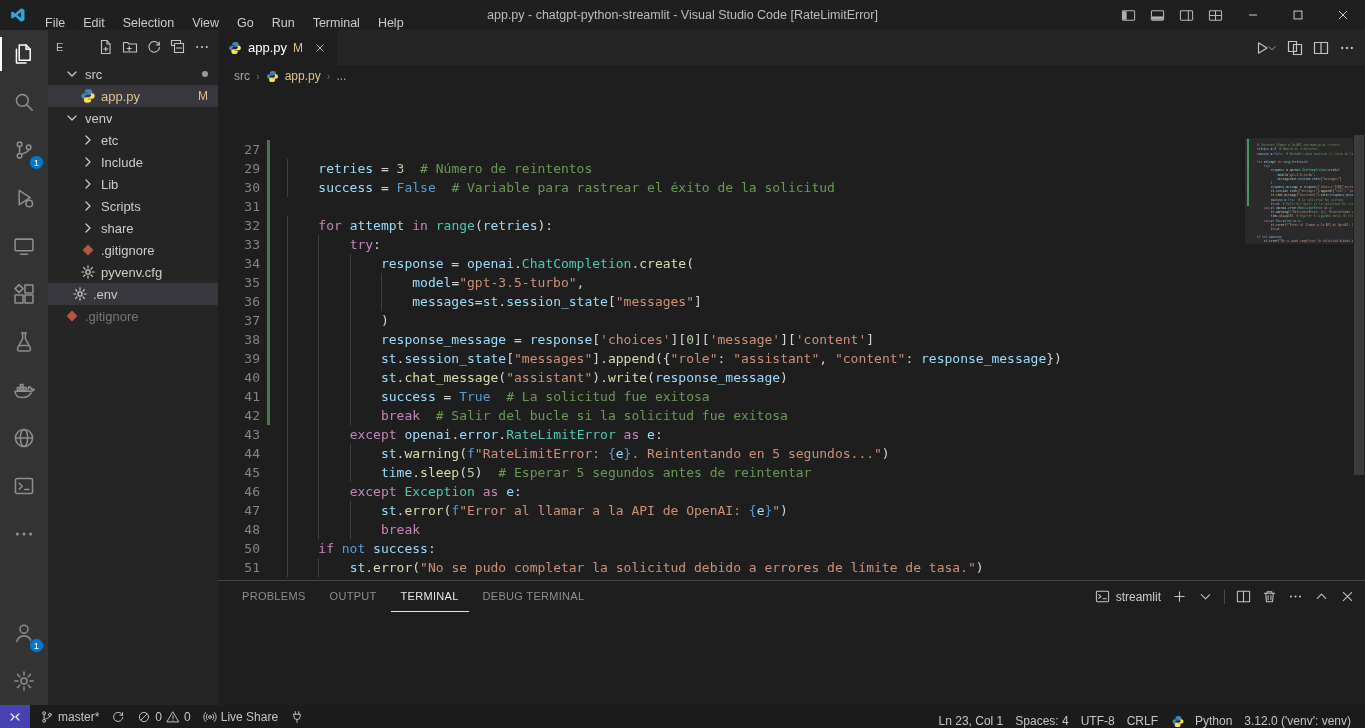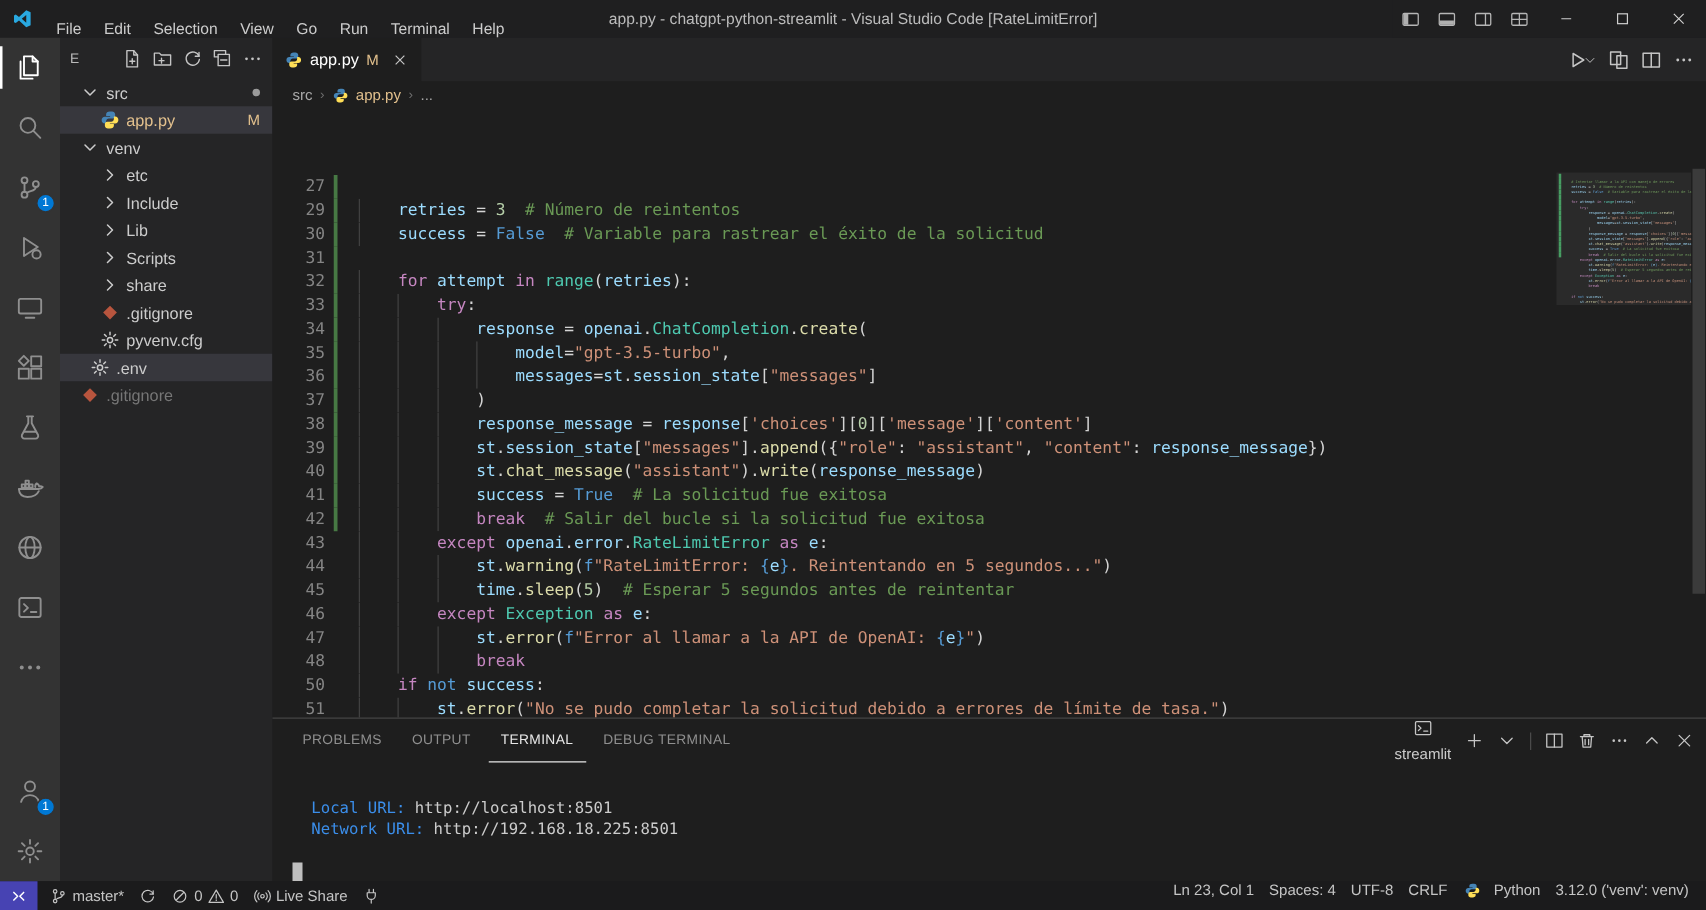--- a/index.html
+++ b/index.html
@@ -104,35 +104,35 @@
   .overview { flex:0 0 12px; position:relative; }
   .ov-slider { position:absolute; top:0; left:1px; right:1px; height:340px; background:rgba(121,121,121,0.32); }
 
   
   .panel { flex:0 0 125px; border-top:1px solid #444444; display:flex; flex-direction:column; }
   .panel-header { flex:0 0 31px; display:flex; align-items:stretch; padding:0 10px 0 14px; }
   .panel-tabs { display:flex; gap:4px; }
   .panel-tab { padding:0 10px; font-size:11px; letter-spacing:0.3px; color:#8f8f8f; display:flex; align-items:center; border-bottom:1px solid transparent; cursor:pointer; }
   .panel-tab.active { color:#e7e7e7; border-bottom-color:#e7e7e7; }
   .panel-actions { margin-left:auto; display:flex; align-items:center; gap:11px; }
-  .panel-actions span { display:flex; align-items:center; cursor:pointer;flex-direction:column; }
+  .panel-actions span { display:flex; align-items:center; cursor:pointer; }
   .panel-actions svg { width:15px; height:15px; stroke:#c5c5c5; fill:none; stroke-width:1.1; stroke-linecap:round; stroke-linejoin:round; }
   .term-profile { display:flex; align-items:center; gap:6px; font-size:12px; color:#cccccc; }
   .pa-sep { width:1px; height:14px; background:#4a4a4a; }
   .terminal { flex:1; padding:10px 0 0 16px; font-family:"DejaVu Sans Mono",monospace; font-size:12.5px; overflow:hidden; }
   .term-line { height:17px; line-height:17px; white-space:pre; }
   .term-cursor { display:inline-block; width:8px; height:15px; background:#bfbfbf; vertical-align:middle; }
 
   
   .statusbar { flex:0 0 23px; background:#1b1b1c; display:flex; align-items:stretch; font-size:12px; color:#c5c5c5; }
   .sb-remote { width:30px; background:#4743b3; display:flex; align-items:center; justify-content:center; margin-right:4px; cursor:pointer; }
   .sb-remote svg { width:14px; height:14px; stroke:#ffffff; stroke-width:1.4; fill:none; stroke-linecap:round; stroke-linejoin:round; }
   .sbar-item { display:flex; align-items:center; gap:4px; padding:0 6px; cursor:pointer; white-space:nowrap; }
   .sbar-item svg { width:14px; height:14px; stroke:#c5c5c5; fill:none; stroke-width:1.1; stroke-linecap:round; stroke-linejoin:round; }
-  .sb-right { margin-left:auto; display:flex; align-items:flex-start; padding-right:8px; }
+  .sb-right { margin-left:auto; display:flex; align-items:flex-end; padding-right:8px; }
 </style>
 </head>
 <body>
 
 <div id="app">
 
   <div class="titlebar">
     <div class="vscode-logo">
       <svg viewBox="0 0 16 16">
           <path fill="#29a8e0" stroke="none" d="M11 1.2l3.5 1.6v10.4L11 14.8 5.2 9.4 2.6 11.4l-1.4-.7V5.3l1.4-.7 2.6 2L11 1.2zM11 4.9 7.4 8 11 11.1V4.9z"></path>
@@ -581,27 +581,20 @@
                   <path d="M3.5 10l4.5-4.5L12.5 10"></path>
                 </svg>
               </span>
             <span>
                 <svg viewBox="0 0 16 16">
                   <path d="M3.5 3.5l9 9M12.5 3.5l-9 9"></path>
                 </svg>
               </span>
           </div>
         </div>
-        <div class="terminal">
-            <div class="term-line"></div>
-            <div class="term-line"><span class="tk-tb">  Local URL: </span><span class="tk-tw">http://localhost:8501</span></div>
-            <div class="term-line"><span class="tk-tb">  Network URL: </span><span class="tk-tw">http://192.168.18.225:8501</span></div>
-            <div class="term-line"></div>
-            <div class="term-line"><span class="term-cursor"></span></div>
-          </div>
       </div>
 
     </div>
   </div>
 
   <div class="statusbar">
     <div class="sb-remote">
       <svg viewBox="0 0 16 16">
           <path d="M3.5 4.5L7 8l-3.5 3.5M12.5 4.5L9 8l3.5 3.5"></path>
         </svg>

